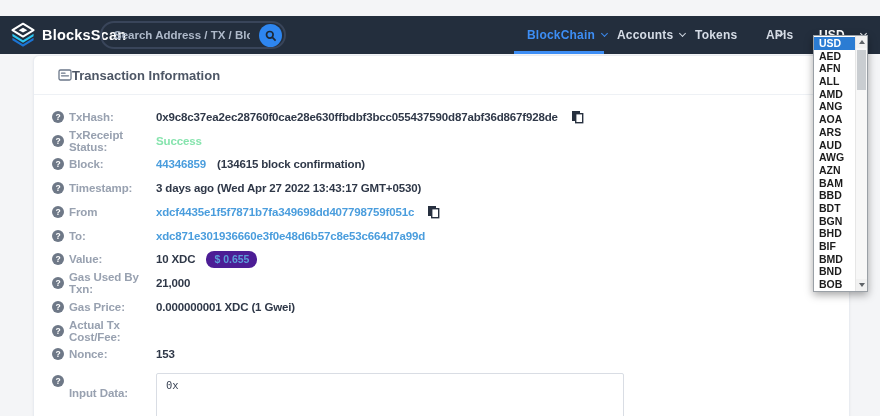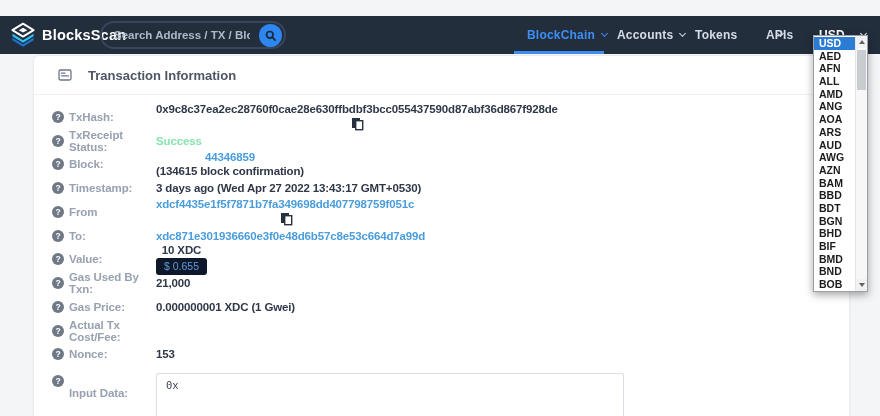--- a/index.html
+++ b/index.html
@@ -79,44 +79,44 @@
   .tri-down { width:0; height:0; border-left:3px solid transparent; border-right:3px solid transparent; border-top:4px solid #5f6368; }
   .sb-thumb { position:absolute; left:1px; top:14px; width:9px; height:40px; background:#c9cdd1; cursor:pointer; }
 
   
   .card {
     position:absolute; left:33px; top:55px; width:817px; height:380px;
     background:#ffffff; border:1px solid #e9ecf1; border-radius:6px;
     box-shadow:0 1px 3px rgba(16,24,40,.05);
   }
   .card-header {
-    height:39px; display:flex; align-items:center; gap:16px;
+    height:39px; display:flex; align-items:center; gap:0;
     padding-left:24px; border-bottom:1px solid #eef1f5;
     color:#4d5665; font-weight:700; font-size:13px;
   }
   .rows { padding-top:10px; }
   .row { display:flex; align-items:center; height:23.75px; padding-left:18px; }
   .q-icon {
     width:12px; height:12px; border-radius:50%; background:#6e7887;
     color:#fff; font-size:8.5px; font-weight:700; flex:none;
     display:flex; align-items:center; justify-content:center; cursor:pointer;
   }
   .lbl {
     margin-left:5px; width:87px; flex:none;
     color:#98a1b0; font-size:11.5px; font-weight:600; letter-spacing:-.1px;
   }
   .val {
-    display:flex; align-items:center; gap:2px;
-    font-size:11.5px; font-weight:700; color:#2f3848; letter-spacing:-.15px;flex-direction:column;
+    display:flex; align-items:center; gap:11px;
+    font-size:11.5px; font-weight:700; color:#2f3848; letter-spacing:-.15px;
   }
   .val a.link { color:#4a9ddd; text-decoration:none; cursor:pointer; }
   .val .success { color:#87e4ae; }
   .val .badge {
-    background:#0f172a; color:#5b9cd9; font-weight:400; font-size:10.5px;
-    padding:2.5px 8px; border-radius:3px; letter-spacing:0;
+    background:#4c1d95; color:#5b9cd9; font-weight:700; font-size:10.5px;
+    padding:2.5px 8px; border-radius:8px; letter-spacing:0;
   }
   .copy-btn { display:flex; align-items:center; cursor:pointer; margin-left:2px; }
 
   .row.input-row { align-items:flex-start; height:auto; margin-top:7px; }
   .row.input-row .q-icon { margin-top:2px; }
   .row.input-row .lbl { margin-top:14px; }
   .inputbox {
     width:468px; height:70px; border:1px solid #d9dde4; border-radius:2px;
     background:#fff; font-family:"DejaVu Sans Mono", monospace;
     font-size:10.5px; font-weight:400; color:#3c4657; padding:5px 9px;

